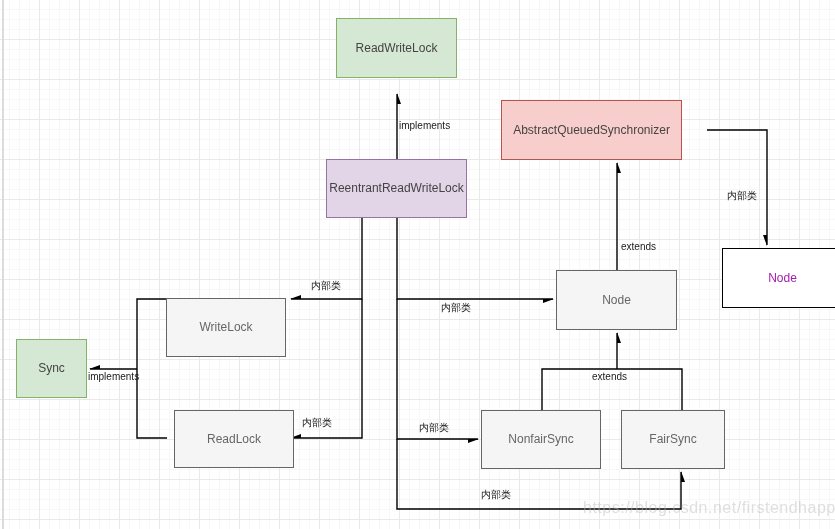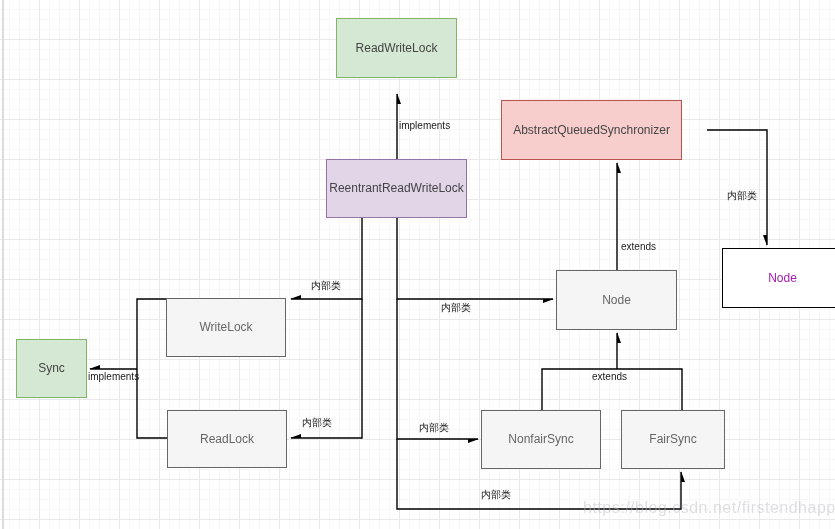--- a/index.html
+++ b/index.html
@@ -103,21 +103,21 @@
   <div class="node purple" style="left:326px; top:159px; width:141px; height:59px;">ReentrantReadWriteLock</div>
 
   <div class="node red" style="left:501px; top:100px; width:181px; height:60px;">AbstractQueuedSynchronizer</div>
 
   <div class="node plain" style="left:706px; top:248px; width:121px; height:60px;">Node</div>
 
   <div class="node gray" style="left:556px; top:270px; width:121px; height:60px;">Node</div>
 
   <div class="node gray" style="left:166px; top:270px; width:120px; height:59px;margin-top:28px;">WriteLock</div>
 
-  <div class="node gray" style="left:167px; top:410px; width:120px; height:58px;">ReadLock</div>
+  <div class="node gray" style="left:174px; top:410px; width:120px; height:58px;">ReadLock</div>
 
   <div class="node green" style="left:16px;  top:339px; width:71px;  height:59px;">Sync</div>
 
   <div class="node gray" style="left:481px; top:410px; width:120px; height:59px;">NonfairSync</div>
 
   <div class="node gray" style="left:621px; top:410px; width:104px; height:59px;">FairSync</div>
 
   <span class="edge-label" style="left:399px; top:120px;">implements</span>
 
   <span class="edge-label" style="left:311px; top:279px;">内部类</span>

